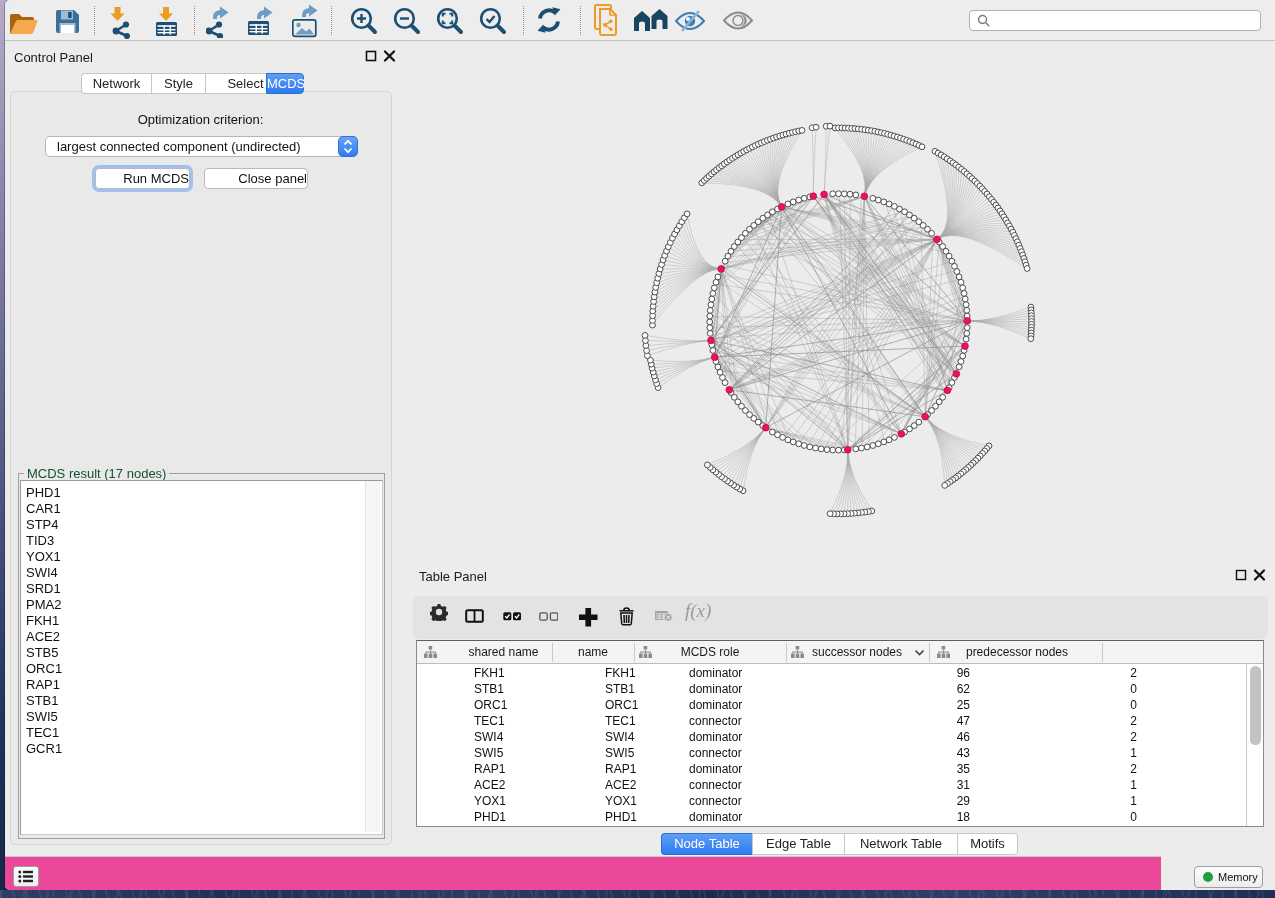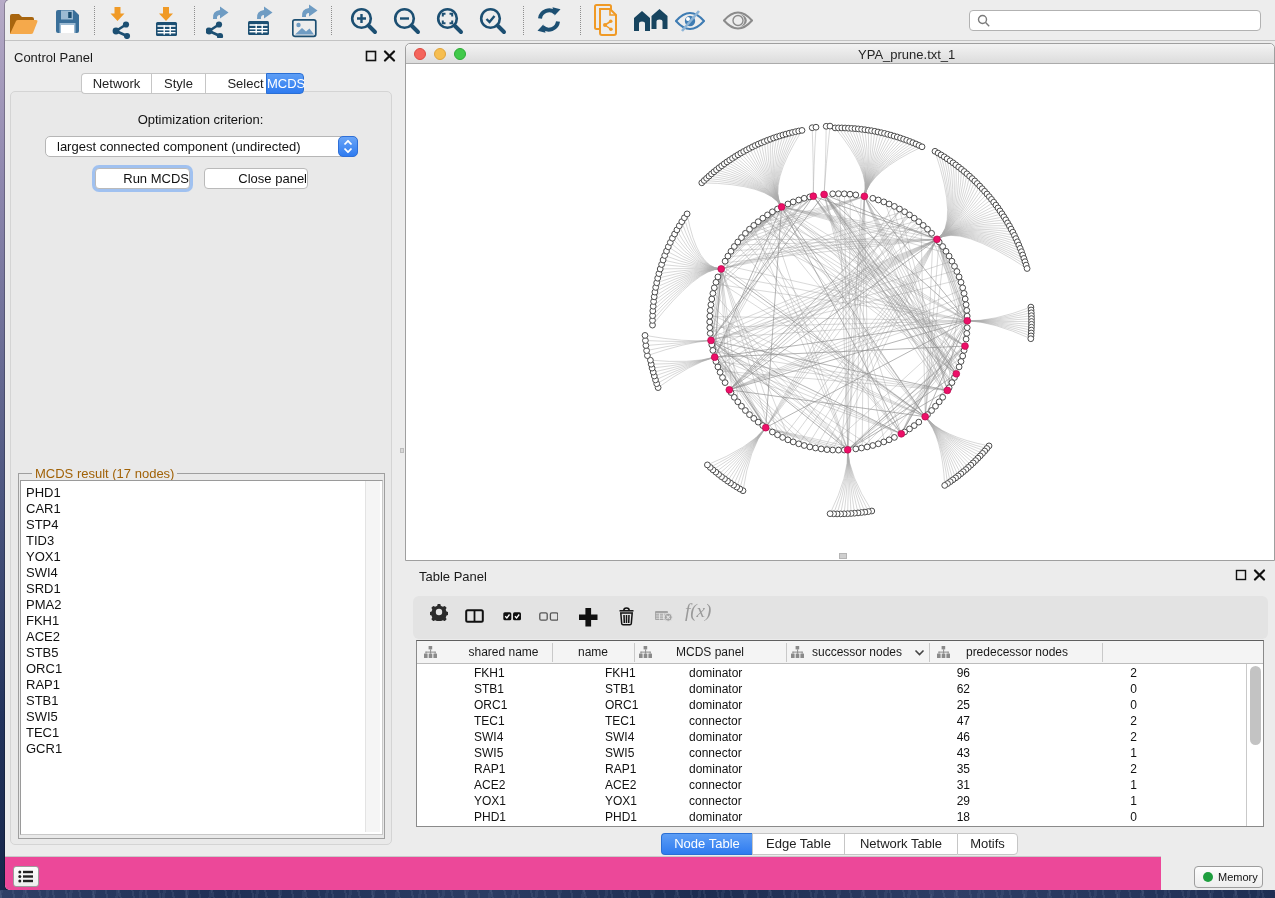--- a/index.html
+++ b/index.html
@@ -39,21 +39,21 @@
   border:1px solid #2e6fd8; }
 .btn { position:absolute; top:126px; height:21px; background:#fff;
   border:1px solid #bababa; border-radius:4px; font-size:13px; color:#111;
   text-align:right; line-height:19px; }
 #runbtn { left:90px; width:95px; box-shadow:0 0 0 3px rgba(100,160,245,0.55); }
 #closebtn { left:199px; width:104px; }
 
 #mcdsbox { position:absolute; left:13px; top:431px; width:367px; height:366px;
   border:1px solid #9f9f9f; }
 #mcdslegend { position:absolute; left:5px; top:-8px; background:#e9e9e9;
-  font-size:13px; color:#a16207; padding:0 3px;margin-left:8px; }
+  font-size:13px; color:#14532d; padding:0 3px; }
 #mcdslist { position:absolute; left:1px; top:6px; width:363px; height:355px;
   background:#fff; border:1px solid; border-color:#9a9a9a #c9c9c9 #c9c9c9 #9a9a9a; font-size:13px; color:#111; }
 #mcdslist .li { height:16px; line-height:16px; padding-left:5px; }
 #mcdslist { padding-top:4px; }
 #mcdscroll { position:absolute; right:2px; top:0px; width:15px; height:351px;
   background:#f5f5f5; border-left:1px solid #e3e3e3; }
 
 #netwin { position:absolute; left:400px; top:43px; width:870px; height:518px;
   border:1px solid #9f9f9f; border-radius:5px 5px 0 0; background:#fff; }
 #nettitle { position:absolute; left:0; top:0; width:868px; height:20px;
@@ -276,30 +276,20 @@
         <div class="li">RAP1</div>
         <div class="li">STB1</div>
         <div class="li">SWI5</div>
         <div class="li">TEC1</div>
         <div class="li">GCR1</div>
         <div id="mcdscroll"></div>
       </div>
     </div>
   </div>
 
-  <div id="netwin">
-    <div id="nettitle">
-      <span>YPA_prune.txt_1</span>
-      <div class="tl" style="left:8px;background:#f4645b;border:0.5px solid #dd4a41;"></div>
-      <div class="tl" style="left:28px;background:#f6be50;border:0.5px solid #dfa43b;"></div>
-      <div class="tl" style="left:48px;background:#41c94a;border:0.5px solid #2cab36;"></div>
-    </div>
-    <div style="position:absolute;left:433px;bottom:1px;width:8px;height:6px;background:#cfcfcf;border:1px solid #b5b5b5;"></div>
-    <div style="position:absolute;left:-6px;top:404px;width:4px;height:5px;background:#d8d8d8;border:1px solid #bdbdbd;"></div>
-  </div>
   <svg width="865" height="495" viewBox="0 0 865 495" style="position:absolute;left:405px;top:65px">
 <path d="M371.6 141.9L522.0 168.8M371.6 141.9L526.2 173.4M371.6 141.9L530.2 178.2M371.6 141.9L533.9 183.2M371.6 141.9L537.4 188.4M371.6 141.9L313.3 199.7M371.6 141.9L317.2 192.4M371.6 141.9L321.6 185.4M371.6 141.9L326.4 178.7M371.6 141.9L331.7 172.4M371.6 141.9L311.0 204.5M371.6 141.9L314.3 197.6M371.6 141.9L318.0 191.0M371.6 141.9L322.2 184.6M371.6 141.9L326.7 178.4M371.6 141.9L552.2 292.5M371.6 141.9L549.1 302.0M403.3 131.2L544.9 311.9M403.3 131.2L541.8 317.8M403.3 131.2L538.5 323.6M403.3 131.2L534.8 329.3M403.3 131.2L303.0 228.2M403.3 131.2L304.8 221.1M403.3 131.2L307.1 214.1M403.3 131.2L309.7 207.3M403.3 131.2L335.6 168.1M403.3 131.2L342.2 161.7M403.3 131.2L349.3 155.8M403.3 131.2L547.4 306.2M403.3 131.2L541.8 318.0M414.1 129.5L545.4 310.8M414.1 129.5L540.7 319.8M414.1 129.5L535.4 328.4M414.1 129.5L553.6 287.5M414.1 129.5L551.5 294.8M414.1 129.5L549.1 301.9M414.1 129.5L491.3 368.9M414.1 129.5L483.0 373.0M414.1 129.5L474.6 376.6M414.1 129.5L542.2 317.1M414.1 129.5L535.8 327.8M454.4 131.3L549.8 299.9M454.4 131.3L546.9 307.4M454.4 131.3L543.5 314.7M454.4 131.3L539.6 321.7M454.4 131.3L535.3 328.5M454.4 131.3L459.2 381.4M454.4 131.3L452.2 382.9M454.4 131.3L445.1 384.0M454.4 131.3L438.0 384.8M454.4 131.3L430.8 385.1M454.4 131.3L323.9 182.1M454.4 131.3L328.5 176.1M454.4 131.3L333.5 170.3M454.4 131.3L338.9 164.8M454.4 131.3L344.5 159.7M527.0 174.3L309.7 306.4M527.0 174.3L307.6 301.0M527.0 174.3L305.7 295.6M527.0 174.3L304.1 290.0M527.0 174.3L302.7 284.4M527.0 174.3L301.6 278.7M527.0 174.3L300.7 273.0M527.0 174.3L300.1 267.2M527.0 174.3L422.6 385.0M527.0 174.3L414.0 384.3M527.0 174.3L405.5 383.0M527.0 174.3L397.2 381.3M527.0 174.3L388.9 378.9M527.0 174.3L380.9 376.0M527.0 174.3L373.0 372.6M527.0 174.3L555.0 232.6M527.0 174.3L556.3 241.2M527.0 174.3L557.1 249.9M527.0 174.3L557.3 258.6M527.0 174.3L556.9 267.2M527.0 174.3L555.9 275.9M527.0 174.3L314.1 197.9M527.0 174.3L317.6 191.8M527.0 174.3L321.3 185.8M527.0 174.3L325.4 180.0M527.0 174.3L329.8 174.5M557.3 255.8L305.4 219.0M557.3 255.8L308.9 209.2M557.3 255.8L313.2 199.7M557.3 255.8L300.8 273.4M557.3 255.8L299.8 262.5M557.3 255.8L299.8 251.5M557.3 255.8L518.4 165.1M557.3 255.8L525.5 172.6M557.3 255.8L532.0 180.6M557.3 255.8L358.4 149.4M557.3 255.8L365.1 145.3M557.3 255.8L372.0 141.7M557.3 255.8L416.4 384.5M555.0 281.1L356.2 150.8M555.0 281.1L363.9 146.0M555.0 281.1L371.9 141.7M555.0 281.1L337.7 166.0M555.0 281.1L344.5 159.7M555.0 281.1L351.7 154.0M555.0 281.1L474.5 376.6M555.0 281.1L463.3 380.3M555.0 281.1L451.9 383.0M546.3 308.8L347.0 157.6M546.3 308.8L353.4 152.7M546.3 308.8L360.1 148.3M546.3 308.8L405.6 130.7M546.3 308.8L415.0 129.4M546.3 308.8L424.5 128.8M546.3 308.8L436.4 128.9M537.4 325.4L475.1 137.4M537.4 325.4L482.3 140.4M537.4 325.4L489.4 143.9M537.4 325.4L309.5 305.9M537.4 325.4L305.9 296.3M537.4 325.4L303.2 286.5M537.4 325.4L551.5 218.8M515.2 351.7L523.0 169.8M515.2 351.7L529.0 176.7M515.2 351.7L534.4 183.9M515.2 351.7L306.7 215.1M515.2 351.7L309.4 208.0M515.2 351.7L312.5 201.1M515.2 351.7L353.7 152.5M515.2 351.7L361.1 147.7M515.2 351.7L368.7 143.3M515.2 351.7L299.9 264.6M515.2 351.7L299.7 256.7M515.2 351.7L300.0 248.8M515.2 351.7L511.0 158.4M491.3 368.8L307.8 301.8M491.3 368.8L304.7 292.3M491.3 368.8L302.3 282.6M491.3 368.8L326.0 179.2M491.3 368.8L332.1 171.9M491.3 368.8L338.6 165.1M491.3 368.8L554.4 229.8M491.3 368.8L555.8 237.3M491.3 368.8L556.7 245.0M491.3 368.8L557.2 252.7M437.7 384.8L429.4 128.7M437.7 384.8L440.4 129.3M437.7 384.8L451.4 130.7M437.7 384.8L299.9 249.9M437.7 384.8L301.1 238.4M437.7 384.8L303.2 227.0M437.7 384.8L343.0 161.0M437.7 384.8L350.6 154.8M437.7 384.8L358.6 149.2M437.7 384.8L556.8 267.8M437.7 384.8L555.3 279.4M437.7 384.8L552.7 290.8M437.7 384.8L434.5 128.8M355.7 362.7L482.9 140.7M355.7 362.7L490.3 144.4M355.7 362.7L497.5 148.6M355.7 362.7L302.5 283.7M355.7 362.7L300.8 273.9M355.7 362.7L299.9 264.1M355.7 362.7L299.7 254.2M355.7 362.7L447.7 383.7M355.7 362.7L440.4 384.6M355.7 362.7L433.0 385.0M355.7 362.7L425.6 385.1M355.7 362.7L503.8 152.9M355.7 362.7L511.6 159.0M319.3 324.8L553.0 224.1M319.3 324.8L554.7 231.1M319.3 324.8L555.9 238.2M319.3 324.8L556.8 245.4M319.3 324.8L491.1 144.8M319.3 324.8L500.4 150.5M319.3 324.8L509.2 157.0M319.3 324.8L490.7 144.6M319.3 324.8L499.6 150.0M319.3 324.8L508.1 156.1M319.3 324.8L516.0 162.8M304.7 292.2L378.5 138.8M304.7 292.2L386.2 135.8M304.7 292.2L394.0 133.4M304.7 292.2L367.3 369.7M304.7 292.2L359.2 365.0M304.7 292.2L351.4 359.6M304.7 292.2L396.3 381.0M304.7 292.2L389.0 378.9M304.7 292.2L381.7 376.4M304.7 292.2L406.0 383.1M301.0 275.4L541.9 196.1M301.0 275.4L546.4 205.2M301.0 275.4L550.1 214.6M301.0 275.4L460.4 381.1M301.0 275.4L451.2 383.1M301.0 275.4L441.9 384.4M301.0 275.4L315.0 196.3M301.0 275.4L320.4 187.2M311.2 203.9L328.6 337.8M311.2 203.9L322.0 329.1M311.2 203.9L316.3 319.8M311.2 203.9L379.6 375.5M311.2 203.9L368.9 370.6M311.2 203.9L358.8 364.7M311.2 203.9L493.6 146.3M311.2 203.9L500.9 150.9M311.2 203.9L507.9 156.0M311.2 203.9L514.6 161.6M311.2 203.9L304.1 290.2M311.2 203.9L301.8 280.2M311.2 203.9L300.4 270.1" stroke="#949494" stroke-width="0.55" fill="none" opacity="0.66"></path>
 <path d="M371.6 141.9L515.2 351.7M371.6 141.9L491.3 368.8M371.6 141.9L355.7 362.7M371.6 141.9L304.7 292.2M403.3 131.2L527.0 174.3M403.3 131.2L301.0 275.4M414.1 129.5L527.0 174.3M414.1 129.5L557.3 255.8M414.1 129.5L546.3 308.8M414.1 129.5L301.0 275.4M454.4 131.3L557.3 255.8M527.0 174.3L319.3 324.8M557.3 255.8L515.2 351.7M557.3 255.8L491.3 368.8M557.3 255.8L355.7 362.7M557.3 255.8L319.3 324.8M557.3 255.8L304.7 292.2M555.0 281.1L437.7 384.8M555.0 281.1L304.7 292.2M546.3 308.8L437.7 384.8M537.4 325.4L437.7 384.8M537.4 325.4L301.0 275.4M515.2 351.7L319.3 324.8M515.2 351.7L311.2 203.9M491.3 368.8L301.0 275.4M437.7 384.8L301.0 275.4M355.7 362.7L301.0 275.4M304.7 292.2L311.2 203.9" stroke="#8a8a8a" stroke-width="0.8" fill="none" opacity="0.8"></path>
 <path d="M371.6 141.9Q358.2 118.8 291.8 117.8M371.6 141.9Q358.2 118.8 294.2 115.5M371.6 141.9Q358.2 118.8 296.6 113.3M371.6 141.9Q358.2 118.8 299.0 111.1M371.6 141.9Q358.2 118.8 301.5 108.9M371.6 141.9Q358.2 118.8 304.0 106.8M371.6 141.9Q358.2 118.8 306.5 104.8M371.6 141.9Q358.2 118.8 309.1 102.7M371.6 141.9Q358.2 118.8 311.7 100.8M371.6 141.9Q358.2 118.8 314.3 98.8M371.6 141.9Q358.2 118.8 317.0 96.9M371.6 141.9Q358.2 118.8 319.7 95.1M371.6 141.9Q358.2 118.8 322.5 93.3M371.6 141.9Q358.2 118.8 325.2 91.5M371.6 141.9Q358.2 118.8 328.0 89.8M371.6 141.9Q358.2 118.8 330.8 88.1M371.6 141.9Q358.2 118.8 333.7 86.5M371.6 141.9Q358.2 118.8 336.6 84.9M371.6 141.9Q358.2 118.8 339.5 83.4M371.6 141.9Q358.2 118.8 342.4 81.9M371.6 141.9Q358.2 118.8 345.3 80.5M371.6 141.9Q358.2 118.8 348.3 79.1M371.6 141.9Q358.2 118.8 351.3 77.8M371.6 141.9Q358.2 118.8 354.3 76.6M371.6 141.9Q358.2 118.8 357.4 75.3M371.6 141.9Q358.2 118.8 360.4 74.2M371.6 141.9Q358.2 118.8 363.5 73.0M371.6 141.9Q358.2 118.8 366.6 72.0M371.6 141.9Q358.2 118.8 369.7 71.0M371.6 141.9Q358.2 118.8 372.9 70.0M371.6 141.9Q358.2 118.8 376.0 69.1M371.6 141.9Q358.2 118.8 379.2 68.2M371.6 141.9Q358.2 118.8 382.4 67.4M371.6 141.9Q358.2 118.8 385.5 66.7M371.6 141.9Q358.2 118.8 388.7 66.0M371.6 141.9Q358.2 118.8 392.0 65.4M403.3 131.2Q403.6 103.7 402.2 62.7M403.3 131.2Q403.6 103.7 406.0 62.2M414.1 129.5Q415.7 102.2 416.2 61.3M414.1 129.5Q415.7 102.2 420.0 61.1M454.4 131.3Q460.5 105.7 425.1 62.9M454.4 131.3Q460.5 105.7 428.4 62.9M454.4 131.3Q460.5 105.7 431.8 62.9M454.4 131.3Q460.5 105.7 435.1 63.0M454.4 131.3Q460.5 105.7 438.4 63.2M454.4 131.3Q460.5 105.7 441.7 63.4M454.4 131.3Q460.5 105.7 445.0 63.6M454.4 131.3Q460.5 105.7 448.3 63.9M454.4 131.3Q460.5 105.7 451.6 64.3M454.4 131.3Q460.5 105.7 454.9 64.7M454.4 131.3Q460.5 105.7 458.2 65.2M454.4 131.3Q460.5 105.7 461.5 65.7M454.4 131.3Q460.5 105.7 464.8 66.3M454.4 131.3Q460.5 105.7 468.0 67.0M454.4 131.3Q460.5 105.7 471.3 67.7M454.4 131.3Q460.5 105.7 474.5 68.4M454.4 131.3Q460.5 105.7 477.7 69.3M454.4 131.3Q460.5 105.7 480.9 70.1M454.4 131.3Q460.5 105.7 484.1 71.1M454.4 131.3Q460.5 105.7 487.3 72.0M454.4 131.3Q460.5 105.7 490.5 73.1M454.4 131.3Q460.5 105.7 493.6 74.2M454.4 131.3Q460.5 105.7 496.7 75.3M454.4 131.3Q460.5 105.7 499.8 76.5M454.4 131.3Q460.5 105.7 502.9 77.7M454.4 131.3Q460.5 105.7 506.0 79.0M454.4 131.3Q460.5 105.7 509.0 80.4M454.4 131.3Q460.5 105.7 512.0 81.8M527.0 174.3Q549.3 158.9 525.0 86.3M527.0 174.3Q549.3 158.9 528.1 88.1M527.0 174.3Q549.3 158.9 531.1 89.9M527.0 174.3Q549.3 158.9 534.2 91.8M527.0 174.3Q549.3 158.9 537.1 93.8M527.0 174.3Q549.3 158.9 540.1 95.8M527.0 174.3Q549.3 158.9 543.0 97.8M527.0 174.3Q549.3 158.9 545.8 99.9M527.0 174.3Q549.3 158.9 548.7 102.1M527.0 174.3Q549.3 158.9 551.5 104.3M527.0 174.3Q549.3 158.9 554.2 106.5M527.0 174.3Q549.3 158.9 556.9 108.8M527.0 174.3Q549.3 158.9 559.6 111.2M527.0 174.3Q549.3 158.9 562.2 113.6M527.0 174.3Q549.3 158.9 564.8 116.0M527.0 174.3Q549.3 158.9 567.3 118.5M527.0 174.3Q549.3 158.9 569.8 121.1M527.0 174.3Q549.3 158.9 572.2 123.7M527.0 174.3Q549.3 158.9 574.6 126.3M527.0 174.3Q549.3 158.9 577.0 129.0M527.0 174.3Q549.3 158.9 579.3 131.7M527.0 174.3Q549.3 158.9 581.5 134.4M527.0 174.3Q549.3 158.9 583.7 137.2M527.0 174.3Q549.3 158.9 585.9 140.1M527.0 174.3Q549.3 158.9 588.0 142.9M527.0 174.3Q549.3 158.9 590.0 145.9M527.0 174.3Q549.3 158.9 592.0 148.8M527.0 174.3Q549.3 158.9 593.9 151.8M527.0 174.3Q549.3 158.9 595.8 154.8M527.0 174.3Q549.3 158.9 597.6 157.9M527.0 174.3Q549.3 158.9 599.4 160.9M527.0 174.3Q549.3 158.9 601.1 164.1M527.0 174.3Q549.3 158.9 602.8 167.2M527.0 174.3Q549.3 158.9 604.4 170.4M527.0 174.3Q549.3 158.9 605.9 173.6M527.0 174.3Q549.3 158.9 607.4 176.8M527.0 174.3Q549.3 158.9 608.8 180.1M527.0 174.3Q549.3 158.9 610.2 183.4M527.0 174.3Q549.3 158.9 611.5 186.7M527.0 174.3Q549.3 158.9 612.7 190.0M527.0 174.3Q549.3 158.9 613.9 193.4M527.0 174.3Q549.3 158.9 615.0 196.7M527.0 174.3Q549.3 158.9 616.1 200.1M527.0 174.3Q549.3 158.9 617.1 203.5M557.3 255.8Q583.0 256.6 620.9 242.1M557.3 255.8Q583.0 256.6 621.1 245.0M557.3 255.8Q583.0 256.6 621.3 247.8M557.3 255.8Q583.0 256.6 621.4 250.7M557.3 255.8Q583.0 256.6 621.5 253.6M557.3 255.8Q583.0 256.6 621.5 256.5M557.3 255.8Q583.0 256.6 621.5 259.3M557.3 255.8Q583.0 256.6 621.4 262.2M557.3 255.8Q583.0 256.6 621.3 265.1M557.3 255.8Q583.0 256.6 621.2 268.0M557.3 255.8Q583.0 256.6 621.0 270.9M557.3 255.8Q583.0 256.6 620.8 273.7M515.2 351.7Q532.4 372.0 579.0 380.9M515.2 351.7Q532.4 372.0 576.8 383.5M515.2 351.7Q532.4 372.0 574.7 386.0M515.2 351.7Q532.4 372.0 572.5 388.4M515.2 351.7Q532.4 372.0 570.2 390.9M515.2 351.7Q532.4 372.0 567.9 393.2M515.2 351.7Q532.4 372.0 565.6 395.6M515.2 351.7Q532.4 372.0 563.2 397.9M515.2 351.7Q532.4 372.0 560.8 400.2M515.2 351.7Q532.4 372.0 558.3 402.4M515.2 351.7Q532.4 372.0 555.9 404.6M515.2 351.7Q532.4 372.0 553.3 406.7M515.2 351.7Q532.4 372.0 550.8 408.8M515.2 351.7Q532.4 372.0 548.2 410.9M515.2 351.7Q532.4 372.0 545.6 412.9M515.2 351.7Q532.4 372.0 542.9 414.8M515.2 351.7Q532.4 372.0 540.2 416.7M515.2 351.7Q532.4 372.0 537.5 418.6M515.2 351.7Q532.4 372.0 534.7 420.4M437.7 384.8Q439.0 410.3 461.8 446.0M437.7 384.8Q439.0 410.3 458.4 446.6M437.7 384.8Q439.0 410.3 454.9 447.1M437.7 384.8Q439.0 410.3 451.5 447.5M437.7 384.8Q439.0 410.3 448.0 447.9M437.7 384.8Q439.0 410.3 444.5 448.2M437.7 384.8Q439.0 410.3 441.1 448.5M437.7 384.8Q439.0 410.3 437.6 448.7M437.7 384.8Q439.0 410.3 434.1 448.8M437.7 384.8Q439.0 410.3 430.6 448.9M437.7 384.8Q439.0 410.3 427.1 448.9M437.7 384.8Q439.0 410.3 423.6 448.8M437.7 384.8Q439.0 410.3 420.1 448.7M355.7 362.7Q339.2 383.1 333.0 425.7M355.7 362.7Q339.2 383.1 329.8 423.9M355.7 362.7Q339.2 383.1 326.7 422.0M355.7 362.7Q339.2 383.1 323.6 420.1M355.7 362.7Q339.2 383.1 320.5 418.0M355.7 362.7Q339.2 383.1 317.5 416.0M355.7 362.7Q339.2 383.1 314.5 413.8M355.7 362.7Q339.2 383.1 311.5 411.7M355.7 362.7Q339.2 383.1 308.6 409.4M355.7 362.7Q339.2 383.1 305.8 407.1M355.7 362.7Q339.2 383.1 302.9 404.8M355.7 362.7Q339.2 383.1 300.2 402.4M355.7 362.7Q339.2 383.1 297.4 399.9M304.7 292.2Q280.3 298.9 248.1 322.6M304.7 292.2Q280.3 298.9 246.7 318.7M304.7 292.2Q280.3 298.9 245.5 314.9M304.7 292.2Q280.3 298.9 244.3 311.0M304.7 292.2Q280.3 298.9 243.2 307.1M304.7 292.2Q280.3 298.9 242.1 303.1M304.7 292.2Q280.3 298.9 241.2 299.2M304.7 292.2Q280.3 298.9 240.4 295.2M301.0 275.4Q275.0 277.5 237.4 290.6M301.0 275.4Q275.0 277.5 236.6 285.6M301.0 275.4Q275.0 277.5 235.9 280.5M301.0 275.4Q275.0 277.5 235.4 275.5M301.0 275.4Q275.0 277.5 235.0 270.4M311.2 203.9Q287.1 203.1 242.5 260.1M311.2 203.9Q287.1 203.1 242.5 255.4M311.2 203.9Q287.1 203.1 242.6 250.7M311.2 203.9Q287.1 203.1 242.8 245.9M311.2 203.9Q287.1 203.1 243.2 241.2M311.2 203.9Q287.1 203.1 243.6 236.5M311.2 203.9Q287.1 203.1 244.2 231.8M311.2 203.9Q287.1 203.1 244.9 227.1M311.2 203.9Q287.1 203.1 245.7 222.4M311.2 203.9Q287.1 203.1 246.7 217.8M311.2 203.9Q287.1 203.1 247.7 213.2M311.2 203.9Q287.1 203.1 248.9 208.6M311.2 203.9Q287.1 203.1 250.2 204.0M311.2 203.9Q287.1 203.1 251.6 199.5M311.2 203.9Q287.1 203.1 253.1 195.0M311.2 203.9Q287.1 203.1 254.7 190.5M311.2 203.9Q287.1 203.1 256.5 186.1M311.2 203.9Q287.1 203.1 258.3 181.8M311.2 203.9Q287.1 203.1 260.3 177.5M311.2 203.9Q287.1 203.1 262.4 173.2M311.2 203.9Q287.1 203.1 264.6 169.0M311.2 203.9Q287.1 203.1 266.9 164.9M311.2 203.9Q287.1 203.1 269.3 160.8M311.2 203.9Q287.1 203.1 271.8 156.7M311.2 203.9Q287.1 203.1 274.4 152.8M311.2 203.9Q287.1 203.1 277.1 148.9" stroke="#ababab" stroke-width="0.55" fill="none" opacity="0.85"></path>
 <g fill="#fff" stroke="#4d4d4d" stroke-width="1">
         <circle cx="299.7" cy="256.9" r="2.9"></circle>
         <circle cx="299.8" cy="251.1" r="2.9"></circle>
         <circle cx="300.2" cy="245.4" r="2.9"></circle>
         <circle cx="300.9" cy="239.7" r="2.9"></circle>
         <circle cx="301.8" cy="234.0" r="2.9"></circle>
@@ -732,21 +722,21 @@
               <rect x="0" y="7.6" width="3.6" height="4.4"></rect>
               <rect x="4.7" y="7.6" width="3.6" height="4.4"></rect>
               <rect x="9.4" y="7.6" width="3.6" height="4.4"></rect>
               <rect x="6.1" y="3.4" width="1" height="2.4"></rect>
               <rect x="1.5" y="5.6" width="10" height="1"></rect>
               <rect x="1.5" y="5.6" width="1" height="2"></rect>
               <rect x="6.1" y="5.6" width="1" height="2"></rect>
               <rect x="10.7" y="5.6" width="1" height="2"></rect>
             </g>
           </svg>
-        <div class="hcell" style="left:240px;width:106px;">MCDS panel</div>
+        <div class="hcell" style="left:240px;width:106px;">MCDS role</div>
         <div class="hdiv" style="left:369px"></div>
         <svg class="hic" style="position:absolute;left:374px;top:5px" width="13" height="12" viewBox="0 0 13 12">
             <g fill="#8a8a8a">
               <rect x="4.6" y="0" width="3.6" height="3.4"></rect>
               <rect x="0" y="7.6" width="3.6" height="4.4"></rect>
               <rect x="4.7" y="7.6" width="3.6" height="4.4"></rect>
               <rect x="9.4" y="7.6" width="3.6" height="4.4"></rect>
               <rect x="6.1" y="3.4" width="1" height="2.4"></rect>
               <rect x="1.5" y="5.6" width="10" height="1"></rect>
               <rect x="1.5" y="5.6" width="1" height="2"></rect>

